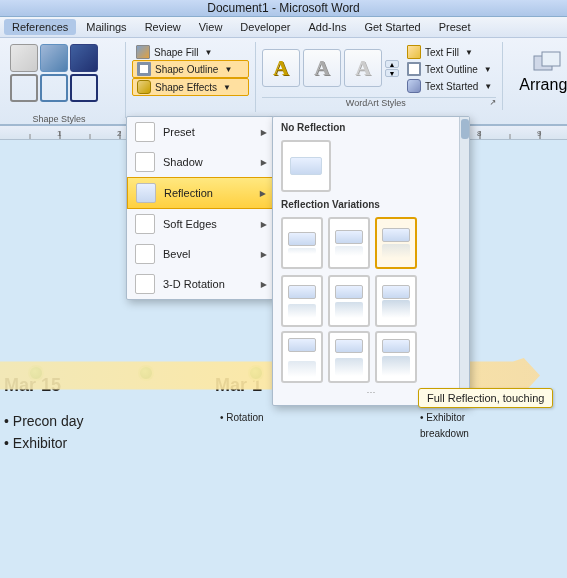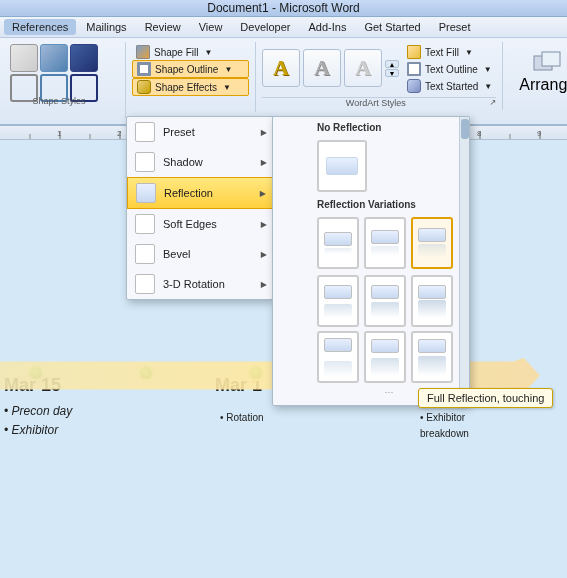--- a/index.html
+++ b/index.html
@@ -137,21 +137,20 @@
       position: absolute;
       top: 116px;
       left: 272px;
       background: #f5f7fc;
       border: 1px solid #aabbcc;
       box-shadow: 2px 3px 8px rgba(0,0,0,0.25);
       z-index: 101;
       width: 198px;
       border-radius: 2px;
       padding-bottom: 6px;
-      padding-left: 36px;
     }
 
     .submenu-section-header {
       font-size: 10px;
       font-weight: bold;
       color: #333;
       padding: 5px 8px 3px 8px;
     }
 
     .ref-shape {
@@ -254,21 +253,21 @@
       <div style="display:flex; gap:2px; margin-bottom:2px;">
         <div style="width:28px;height:28px;background:linear-gradient(135deg,#e8e8e8,#ccc);border:1px solid #999;border-radius:3px;cursor:pointer;"></div>
         <div style="width:28px;height:28px;background:linear-gradient(135deg,#a0b8d8,#5080b0);border:1px solid #6090c0;border-radius:3px;cursor:pointer;"></div>
         <div style="width:28px;height:28px;background:linear-gradient(135deg,#4060a0,#203070);border:1px solid #304080;border-radius:3px;cursor:pointer;"></div>
       </div>
       <div style="display:flex; gap:2px;">
         <div style="width:28px;height:28px;background:transparent;border:2px solid #888;border-radius:3px;cursor:pointer;"></div>
         <div style="width:28px;height:28px;background:transparent;border:2px solid #5080b0;border-radius:3px;cursor:pointer;"></div>
         <div style="width:28px;height:28px;background:transparent;border:2px solid #203070;border-radius:3px;cursor:pointer;"></div>
       </div>
-      <div style="font-size:9px;color:#555;text-align:center;position:absolute;bottom:18px;left:4px;width:110px;">Shape Styles</div>
+      <div style="font-size:9px;color:#555;text-align:center;position:absolute;bottom:0;left:4px;width:110px;">Shape Styles</div>
     </div>
 
     <div style="display:flex; flex-direction:column; border-right:1px solid #c0d0e0; padding:2px 6px 16px 6px; min-width:130px;">
       <div class="ribbon-small-btn">
         <span style="display:inline-block;width:14px;height:14px;background:linear-gradient(135deg,#80a0c8,#e0a040);border:1px solid #888;border-radius:1px;"></span>
         <span>Shape Fill</span>
         <span style="font-size:8px;margin-left:2px;">▼</span>
       </div>
       <div class="ribbon-small-btn highlighted">
         <span style="display:inline-block;width:14px;height:14px;border:3px solid #8090a8;border-radius:1px;background:white;"></span>
@@ -365,21 +364,21 @@
     <line x1="510" y1="8" x2="510" y2="14" stroke="#888" stroke-width="1"></line>
     <line x1="540" y1="5" x2="540" y2="14" stroke="#666" stroke-width="1"></line>
     <text x="537" y="10" font-size="8" fill="#666">9</text>
   </svg>
 </div>
 
 <div class="main-content" style="height:340px;">
 
   <div style="position:relative; width:567px; height:340px;">
 
-    <div style="position:absolute; left:4px; top:252px; font-size:12px; line-height:1.6; color:#222;font-style:italic;">
+    <div style="position:absolute; left:4px; top:260px; font-size:14px; line-height:1.6; color:#222;">
       <div>• Precon day</div>
       <div>• Exhibitor</div>
     </div>
 
     <div style="position:absolute; left:4px; top:225px; font-size:18px; font-weight:bold; color:#222;">Mar 15</div>
     <div style="position:absolute; left:215px; top:225px; font-size:18px; font-weight:bold; color:#222;">Mar 1</div>
 
     <div style="position:absolute; left:220px; top:260px; font-size:10px; line-height:1.6; color:#222;">
       <div>• Rotation</div>
     </div>

